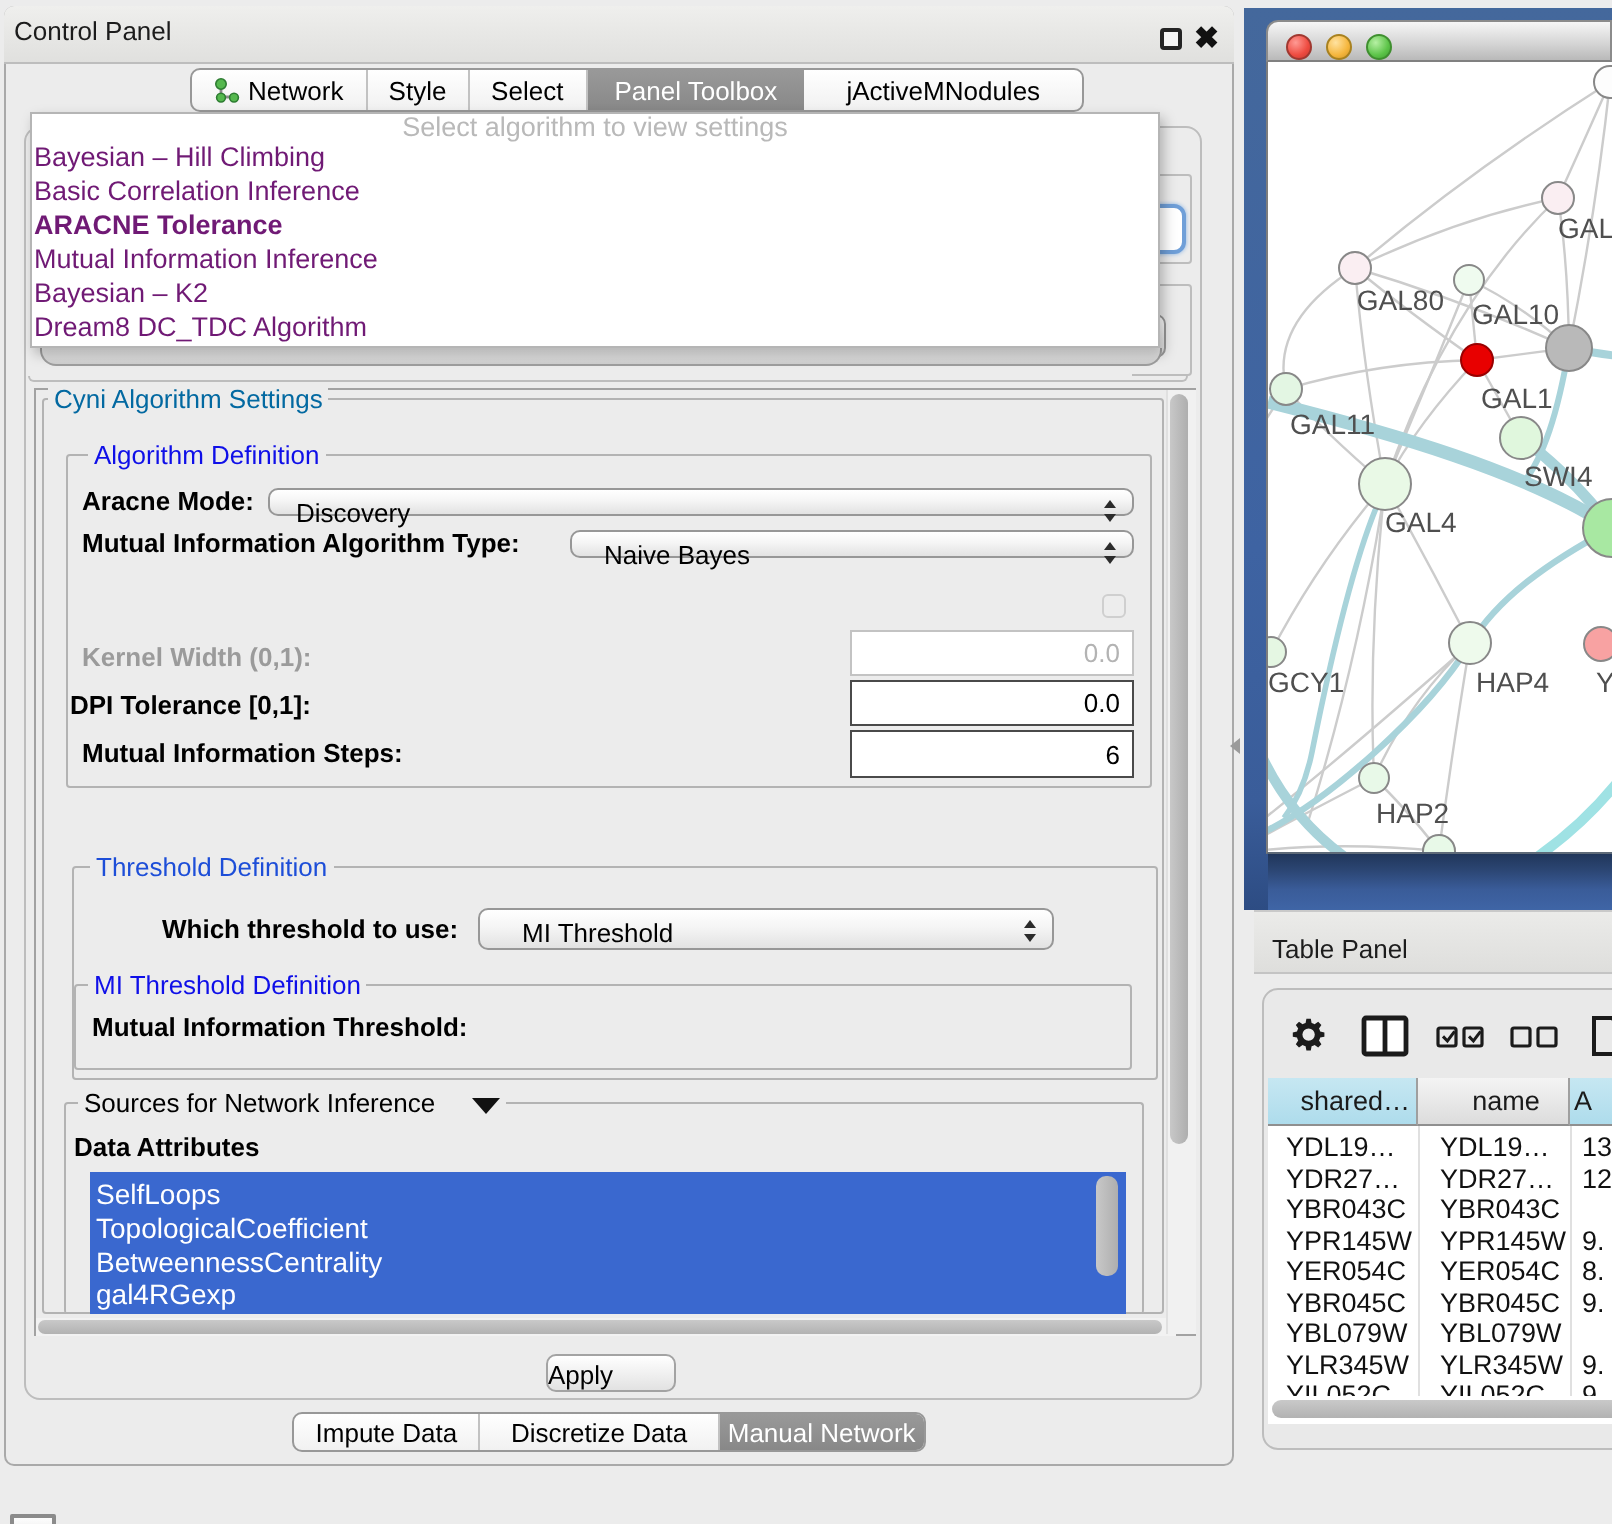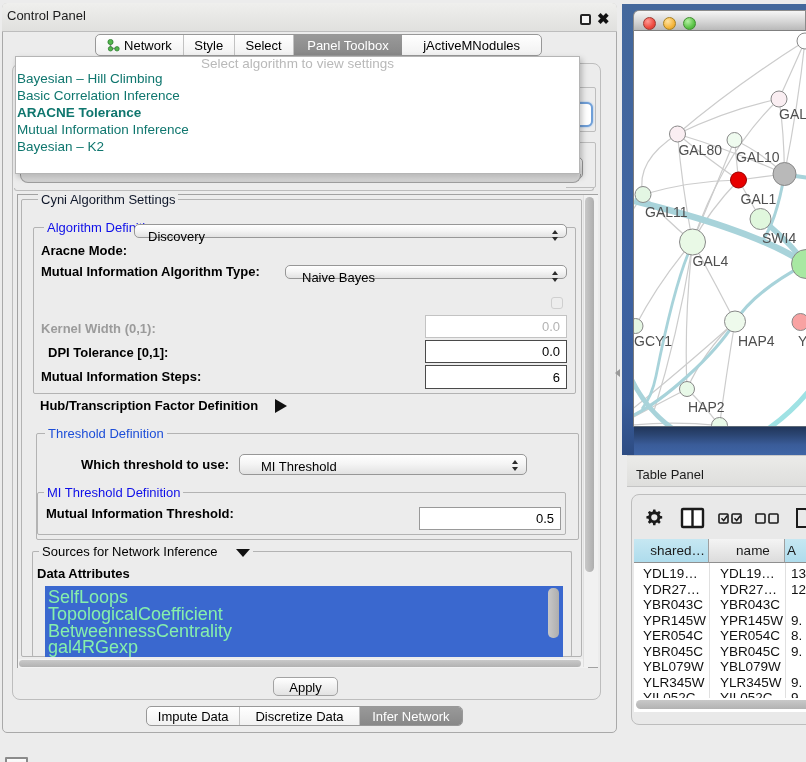--- a/index.html
+++ b/index.html
@@ -32,21 +32,21 @@
 .fld{position:absolute;background:#fff;border:1px solid #4a4a4a;box-sizing:border-box;font-size:13px;color:#000;display:flex;align-items:center;justify-content:flex-end;padding-right:6px}
 .fldd{border:1px solid #c3c3c3;color:#b3b3b3}
 .tri-r{display:inline-block;width:0;height:0;border-top:7px solid transparent;border-bottom:7px solid transparent;border-left:12px solid #111;vertical-align:-3px}
 .tri-d{display:inline-block;width:0;height:0;border-left:7.5px solid transparent;border-right:7.5px solid transparent;border-top:8px solid #111;vertical-align:-1px}
 .sbv{position:absolute;background:#ececec}
 .thumb{position:absolute;background:linear-gradient(90deg,#c8c8c8,#aeaeae);border-radius:5px}
 .thumbh{position:absolute;background:linear-gradient(#c9c9c9,#b2b2b2);border-radius:4.5px}
 
 #popup{position:absolute;left:15px;top:56px;width:565px;height:118px;background:#fff;border:1px solid #b5b5b5;box-shadow:2px 3px 6px rgba(0,0,0,.25);box-sizing:border-box}
 #popup .hd{position:absolute;top:-1px;width:100%;text-align:center;font-size:13.5px;color:#b9b9b9}
-#popup .it{position:absolute;left:1px;font-size:13.5px;color:#0f766e;white-space:nowrap}
+#popup .it{position:absolute;left:1px;font-size:13.5px;color:#701a75;white-space:nowrap}
 
 #blue{position:absolute;left:622px;top:4px;width:184px;height:451px;background:linear-gradient(#44689c,#3e63a2 60%,#3a5d9a 88%,#2d4c83)}
 #netwin{position:absolute;left:633px;top:10px;width:173px;height:417px}
 #nettb{position:absolute;left:0;top:0;width:173px;height:21px;background:linear-gradient(#f6f6f6,#d6d6d6 55%,#b9b9b9);border:1px solid #8b8b8b;border-bottom:1px solid #808080;border-radius:6px 0 0 0;box-sizing:border-box}
 .tl{position:absolute;top:15px;width:11px;height:11px;border-radius:50%}
 #netcv{position:absolute;left:0;top:21px;width:173px;height:396px;background:#fff;overflow:hidden;border-left:1px solid #7d7d7d;border-bottom:1px solid #5e6a78;box-sizing:border-box}
 #tpbar{position:absolute;left:627px;top:455px;width:179px;height:32px;background:linear-gradient(#ebebe9,#dededc);border-top:1px solid #c9c9c9;border-bottom:1px solid #c4c4c4;box-sizing:border-box}
 #tpbar .tt{position:absolute;left:9px;top:11px;font-size:13px;color:#1c1c1c}
 #tablewin{position:absolute;left:631px;top:494px;width:185px;height:231px;background:#e9e9e9;border:1px solid #bdbdbd;border-radius:8px 0 0 8px;box-sizing:border-box}
 .hcell{position:absolute;top:0;height:24px;box-sizing:border-box;border-right:1px solid #9f9f9f;border-bottom:1px solid #8f8f8f;font-size:13.5px;color:#1a1a1a;text-align:center;padding-top:4px}
@@ -86,92 +86,91 @@
       <div class="abs" style="left:-540px;top:22px;width:563px;height:21px;border:2px solid #6f9fd8;border-radius:6px;background:#fff;box-shadow:0 0 2px #86b2e4"></div>
       <div class="abs" style="left:-540px;top:77px;width:555px;height:20px;border:1px solid #989898;border-radius:5px;background:linear-gradient(#ffffff,#d9d9d9)"></div>
     </div>
 
     <div class="abs" style="left:20px;top:174px;width:561px;height:9px;background:linear-gradient(#ededed,#cfcfcf);border:1px solid #9e9e9e;border-top:none;border-radius:0 0 8px 8px;box-sizing:border-box"></div>
     <div class="abs" style="left:14px;top:188px;width:580px;height:3px;border:1px solid #bdbdbd;border-top:none;border-radius:0 0 3px 3px;box-sizing:border-box"></div>
 
     <div id="spane"></div>
 
     <div class="grp" style="left:21px;top:199px;width:559px;height:456px">
-      <span class="gt" style="left:16px;color:#0f172a">Cyni Algorithm Settings</span>
+      <span class="gt" style="left:2px;color:#0369a1">Cyni Algorithm Settings</span>
     </div>
 
     <div class="grp" style="left:33px;top:227px;width:541px;height:165px">
       <span class="gt" style="left:10px;color:#0f0fe8">Algorithm Definition</span>
     </div>
     <div class="lbl" style="left:41px;top:243px">Aracne Mode:</div>
-    <div class="combo" style="left:134px;top:224px;width:433px;height:14px">
+    <div class="combo" style="left:134px;top:244px;width:433px;height:14px">
       <span class="tx">Discovery</span>
       <span class="au"></span>
       <span class="ad"></span>
     </div>
     <div class="lbl" style="left:41px;top:264px">Mutual Information Algorithm Type:</div>
     <div class="combo" style="left:285px;top:265px;width:282px;height:14px">
       <span class="tx" style="left:16px">Naive Bayes</span>
       <span class="au"></span>
       <span class="ad"></span>
     </div>
     <div class="abs" style="left:551px;top:297px;width:12px;height:12px;background:#ededed;border:1px solid #cfcfcf;border-radius:3px;box-sizing:border-box"></div>
     <div class="lbl dis" style="left:41px;top:321px">Kernel Width (0,1):</div>
     <div class="fld fldd" style="left:425px;top:315px;width:142px;height:23px">0.0</div>
-    <div class="lbl" style="left:48px;top:345px">DPI Tolerance [0,1]:</div>
+    <div class="lbl" style="left:35px;top:345px">DPI Tolerance [0,1]:</div>
     <div class="fld" style="left:425px;top:340px;width:142px;height:23px">0.0</div>
     <div class="lbl" style="left:41px;top:369px">Mutual Information Steps:</div>
     <div class="fld" style="left:425px;top:365px;width:142px;height:24px">6</div>
-    <div class="lbl" style="left:40px;top:398px">Hub/Transcription Factor Definition<span class="tri-r" style="margin-left:17px"></span></div>
 
     <div class="grp" style="left:36px;top:433px;width:541px;height:105px">
       <span class="gt" style="left:8px;color:#1d4ed8">Threshold Definition</span>
     </div>
     <div class="lbl" style="left:81px;top:457px">Which threshold to use:</div>
     <div class="combo" style="left:239px;top:454px;width:288px;height:21px">
       <span class="tx" style="left:21px">MI Threshold</span>
       <span class="au"></span>
       <span class="ad"></span>
     </div>
 
     <div class="grp" style="left:37px;top:492px;width:527px;height:41px">
       <span class="gt" style="left:6px;color:#0f0fe8">MI Threshold Definition</span>
     </div>
     <div class="lbl" style="left:46px;top:506px">Mutual Information Threshold:</div>
-    <div class="fld" style="left:419px;top:507px;width:142px;height:23px;border-color:#999">0.5</div>
 
     <div class="grp" style="left:32px;top:551px;width:538px;height:105px;border-bottom:none">
       <span class="gt" style="left:6px;color:#000">Sources for Network Inference<span class="tri-d" style="margin-left:18px"></span></span>
     </div>
     <div class="lbl" style="left:37px;top:566px">Data Attributes</div>
     <div class="abs" style="left:45px;top:586px;width:518px;height:71px;background:#3a68cf;overflow:hidden">
-      <div style="position:absolute;left:3px;top:3px;font-size:18px;color:#86efac;line-height:16.8px">SelfLoops<br>TopologicalCoefficient<br>BetweennessCentrality<br>gal4RGexp</div>
+      <div style="position:absolute;left:3px;top:3px;font-size:14px;color:#ffffff;line-height:16.8px">SelfLoops<br>TopologicalCoefficient<br>BetweennessCentrality<br>gal4RGexp</div>
       <div class="thumb" style="left:503px;top:2px;width:11px;height:50px"></div>
     </div>
 
     <div class="abs" style="left:18px;top:659px;width:570px;height:9px;background:#f2f2f2"></div>
     <div class="thumbh" style="left:19px;top:660px;width:562px;height:7px"></div>
     <div class="sbv" style="left:583px;top:195px;width:14px;height:472px;background:#f1f1f1;border-left:1px solid #e0e0e0"></div>
     <div class="thumb" style="left:585px;top:197px;width:8.5px;height:375px"></div>
 
-    <div class="abs" style="left:273px;top:677px;width:65px;height:19px;border:1px solid #a3a3a3;border-radius:5px;background:linear-gradient(#ffffff,#e2e2e2);box-sizing:border-box;text-align:center;font-size:13px;padding-top:2px">Apply</div>
+    <div class="abs" style="left:273px;top:677px;width:65px;height:19px;border:1px solid #a3a3a3;border-radius:5px;background:linear-gradient(#ffffff,#e2e2e2);box-sizing:border-box;text-align:left;font-size:13px;padding-top:2px">Apply</div>
 
     <div class="seg" style="left:146px;top:706px;width:317px;height:20px">
       <div class="sg" style="width:94px">Impute Data</div>
       <div class="sg" style="width:120px">Discretize Data</div>
-      <div class="sg on" style="width:103px">Infer Network</div>
+      <div class="sg on" style="width:103px">Manual Network</div>
     </div>
 
     <div id="popup">
       <div class="hd">Select algorithm to view settings</div>
       <div class="it" style="top:14px">Bayesian – Hill Climbing</div>
       <div class="it" style="top:31px">Basic Correlation Inference</div>
       <div class="it b" style="top:48px">ARACNE Tolerance</div>
       <div class="it" style="top:65px">Mutual Information Inference</div>
       <div class="it" style="top:82px">Bayesian – K2</div>
+      <div class="it" style="top:99px">Dream8 DC_TDC Algorithm</div>
     </div>
 
   <div class="abs" style="left:615px;top:369px;width:5px;height:8px">
     <div style="width:0;height:0;border-top:4px solid transparent;border-bottom:4px solid transparent;border-right:5px solid #9a9a9a"></div>
   </div>
 
   <div id="blue"></div>
   <div class="abs" style="left:634px;top:426px;width:172px;height:29px;background:linear-gradient(#1f3457,#2b4572 30%,#3a5c99 65%,#3f65a6)"></div>
   <div id="netwin">
     <div id="nettb">

